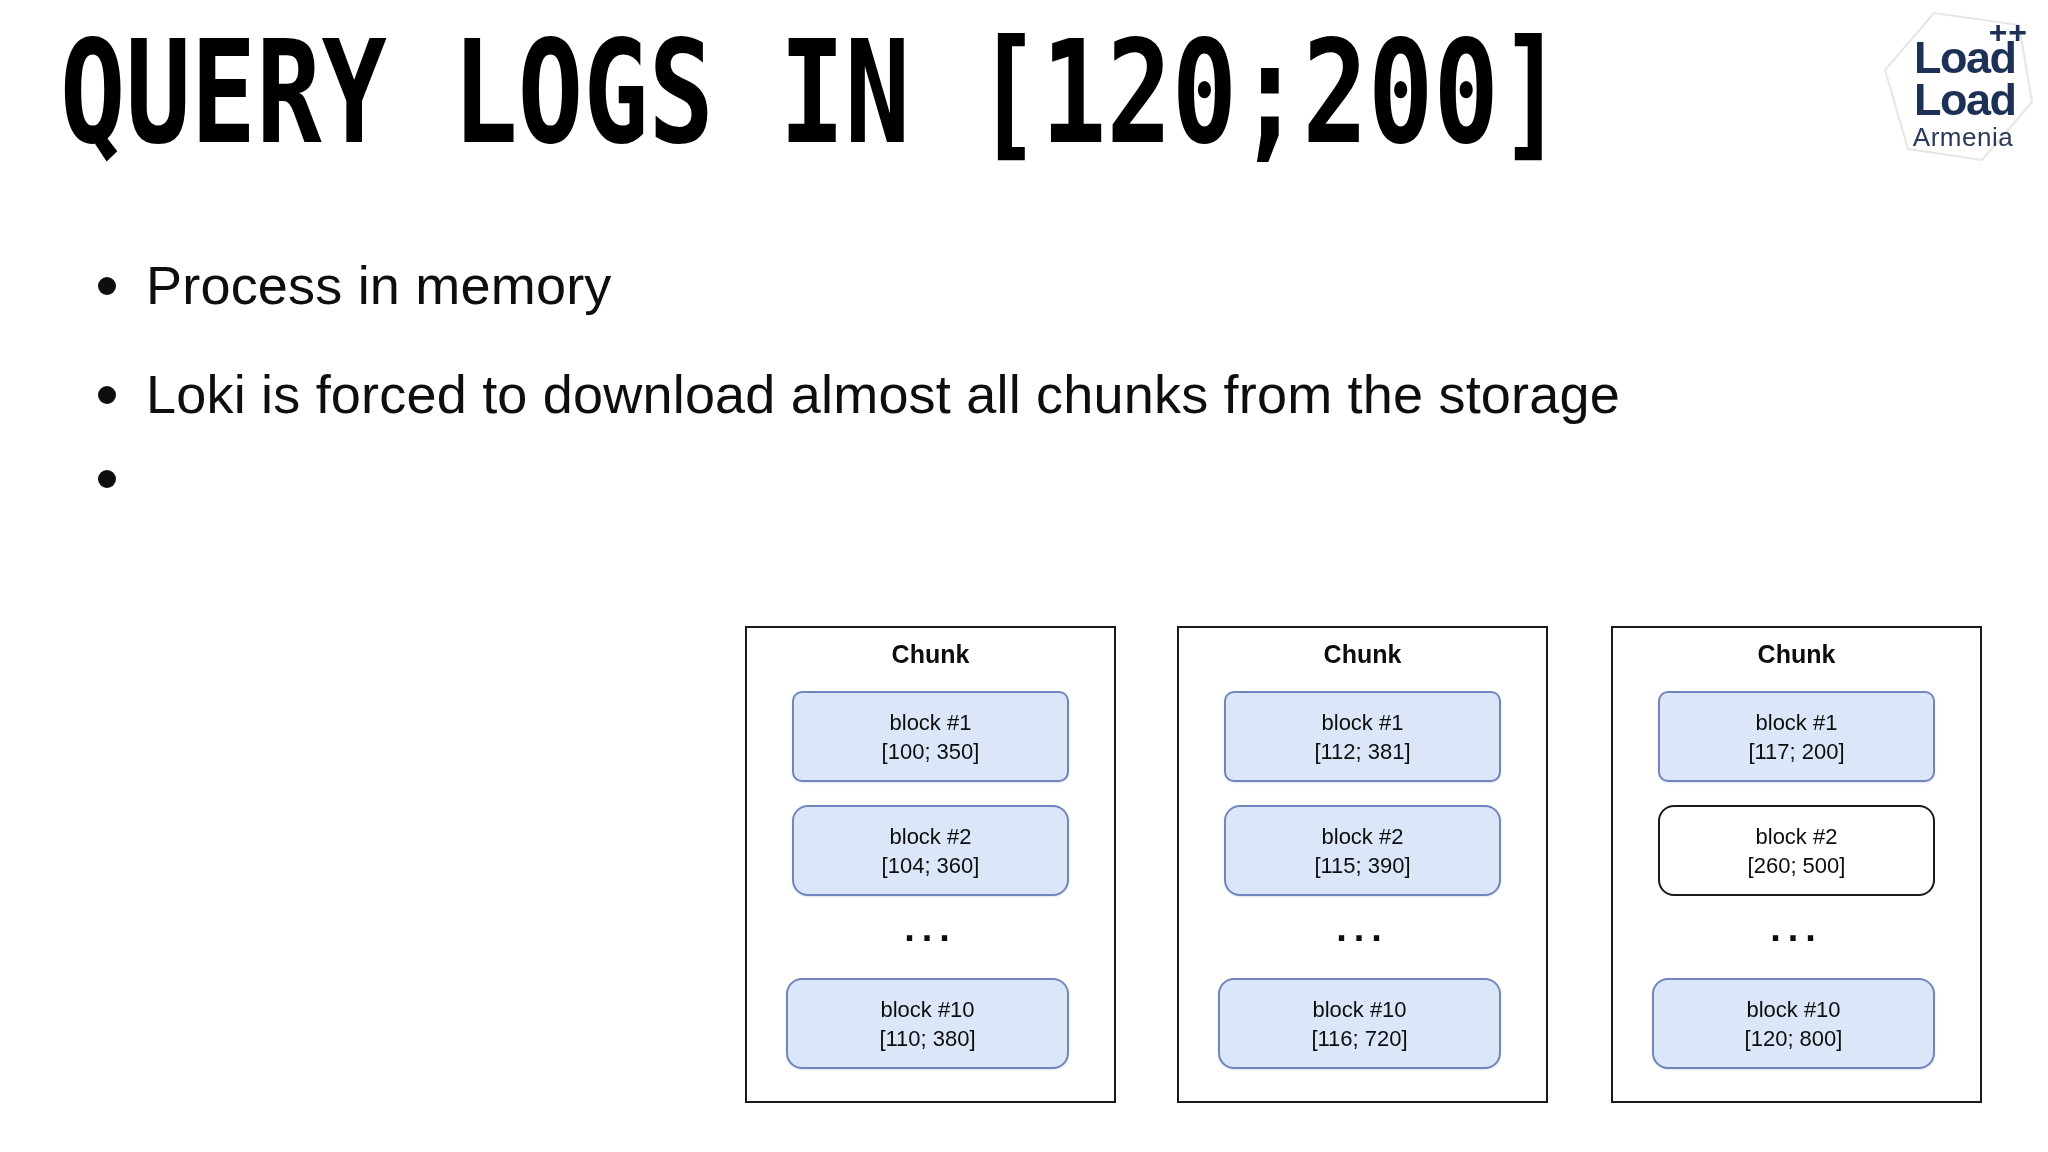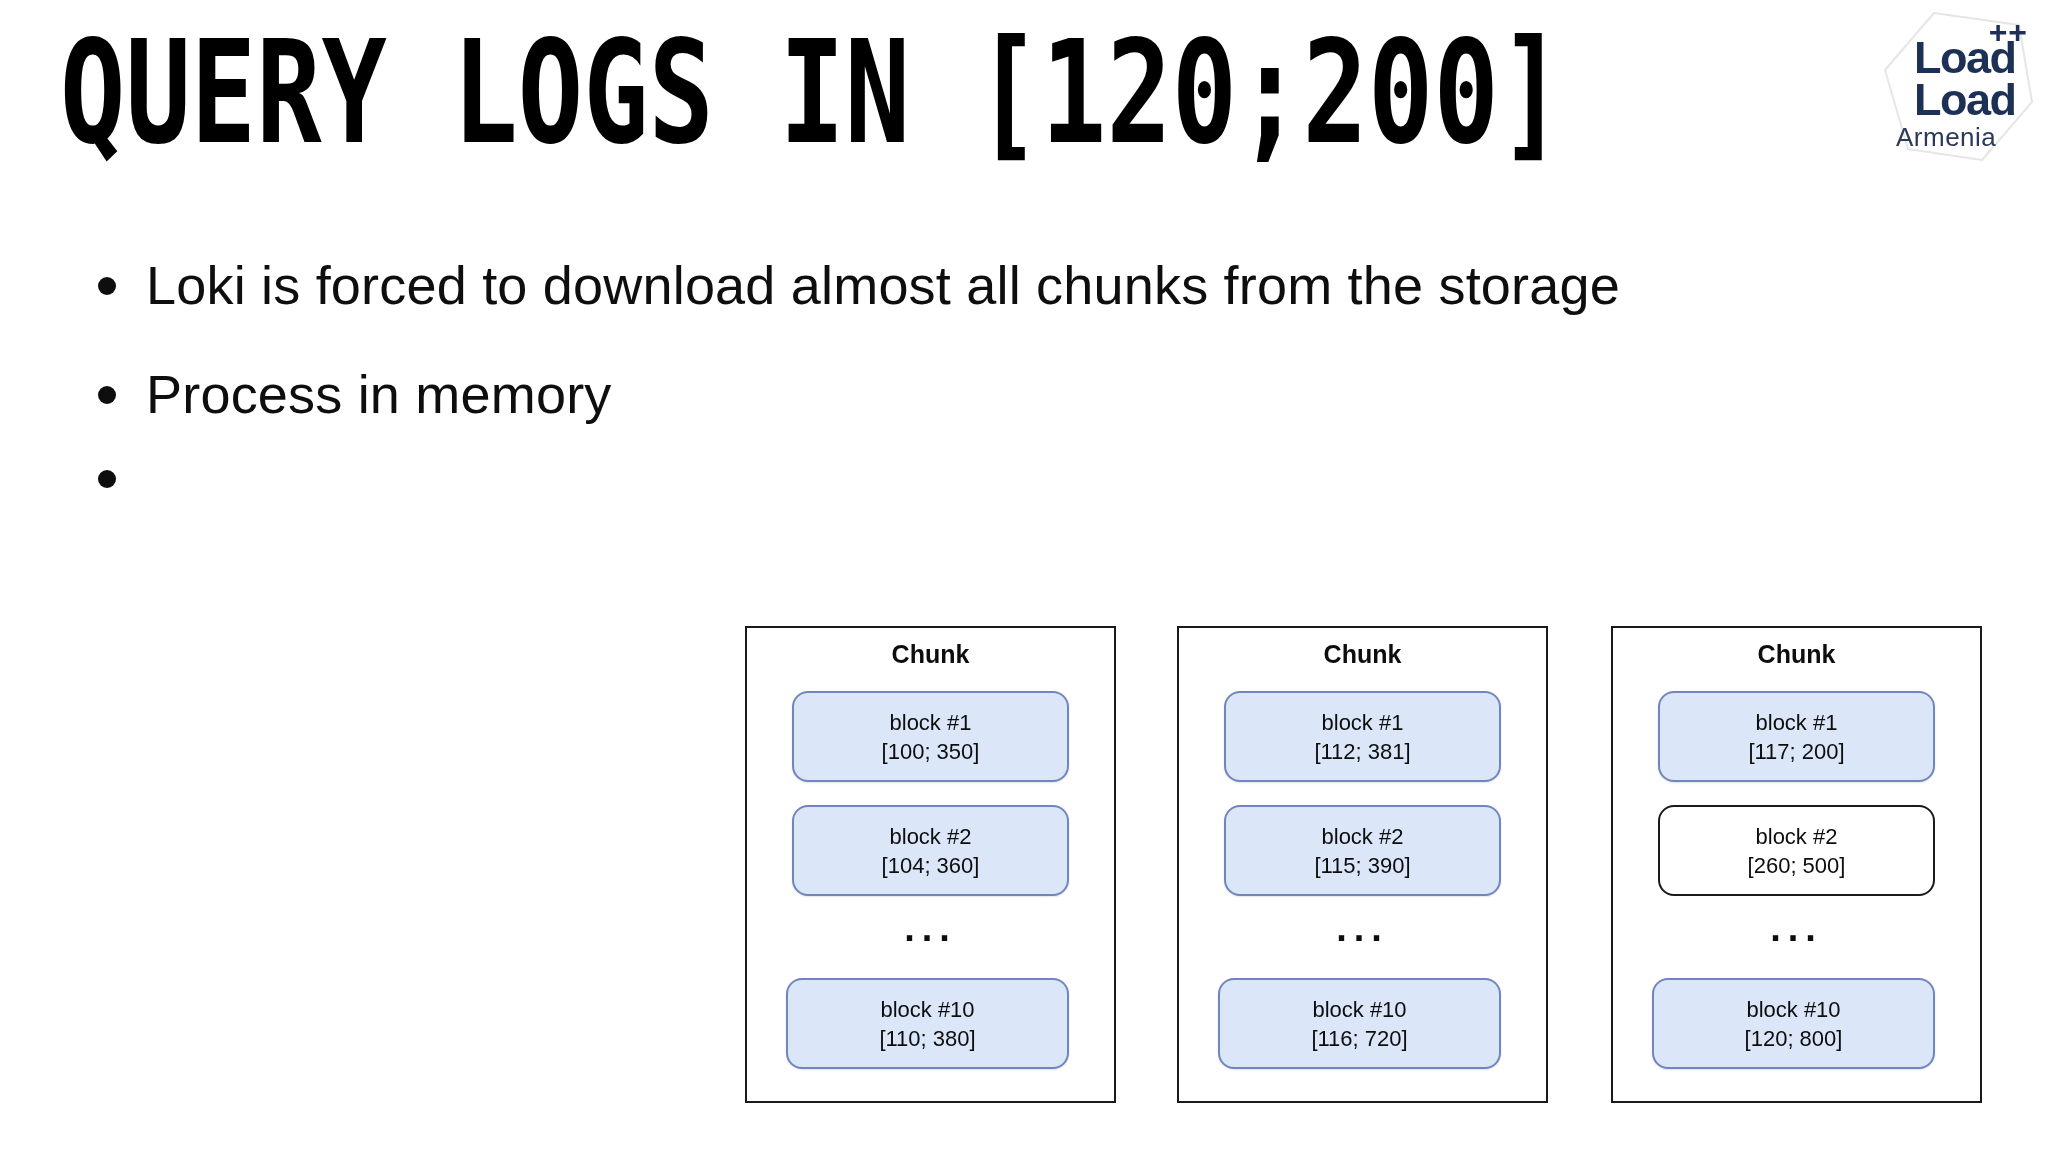--- a/index.html
+++ b/index.html
@@ -86,21 +86,21 @@
     text-align: center;
     font-size: 22px;
     line-height: 29px;
     color: #0d0d0d;
   }
   .block[data-variant="white"] {
     background: #ffffff;
     border-color: #1a1a1a;
     box-shadow: none;
   }
-  .block-1  { margin-top: 22px; }
+  .block-1  { margin-top: 22px; border-radius: 10px; }
   .block-2  { margin-top: 23px; }
   .block-10 { margin-top: 0; margin-left: 39px; }
   .dots {
     height: 82px;
     display: flex;
     align-items: center;
     justify-content: center;
     font-weight: bold;
     font-size: 38px;
     letter-spacing: 7px;
@@ -135,21 +135,21 @@
     color: #1d3156;
     line-height: 40px;
   }
   .logo-high { top: 32px; }
   .logo-load { top: 74px; text-align: right; }
   .logo-sub {
     position: absolute;
     left: 18px;
     width: 134px;
     top: 116px;
-    text-align: left;
+    text-align: center;
     font-size: 26px;
     font-weight: 400;
     color: #2b3a5a;
     letter-spacing: 0.5px;
   }
 </style>
 </head>
 <body>
 
 <h1 class="slide-title">QUERY LOGS IN [120;200]</h1>
@@ -160,25 +160,25 @@
   </svg>
   <div class="logo-plus">++</div>
   <div class="logo-high">Load</div>
   <div class="logo-load">Load</div>
   <div class="logo-sub">Armenia</div>
 </div>
 
 <ul class="bullets">
   <li class="bullet">
     <span class="dot"></span>
-    <span>Loki is forced to download almost all chunks from the storage</span>
+    <span>Process in memory</span>
   </li>
   <li class="bullet">
     <span class="dot"></span>
-    <span>Process in memory</span>
+    <span>Loki is forced to download almost all chunks from the storage</span>
   </li>
   <li class="bullet">
     <span class="dot"></span>
   </li>
 </ul>
 
 <div class="chunk chunk-1">
   <div class="chunk-title">Chunk</div>
   <div class="block block-1" data-variant="blue">
     <div>block #1</div>

